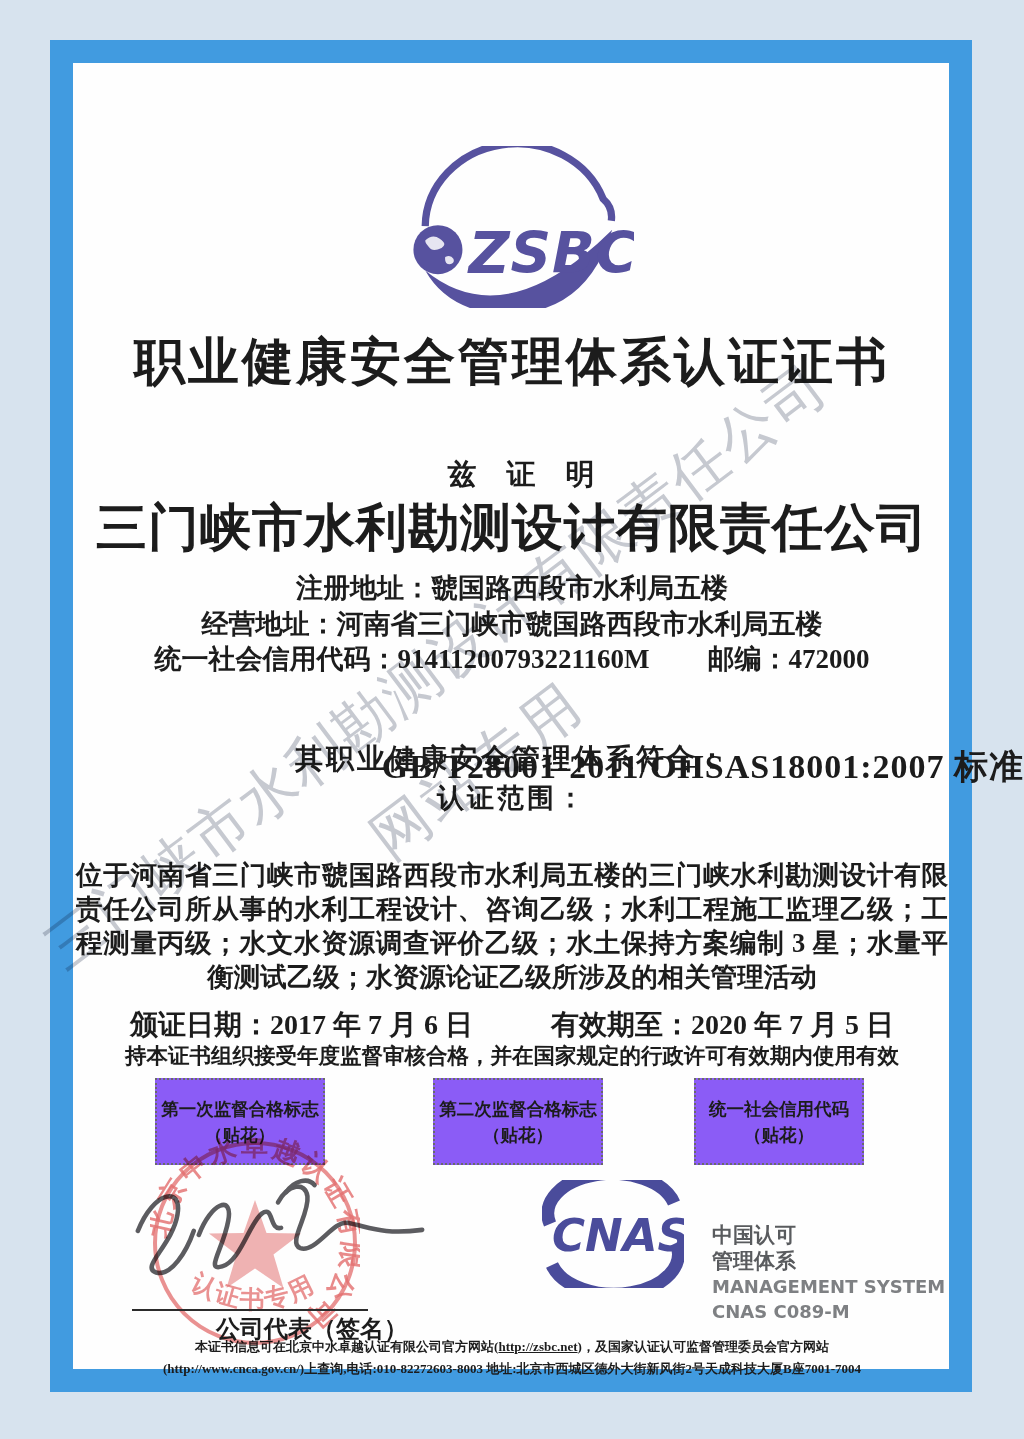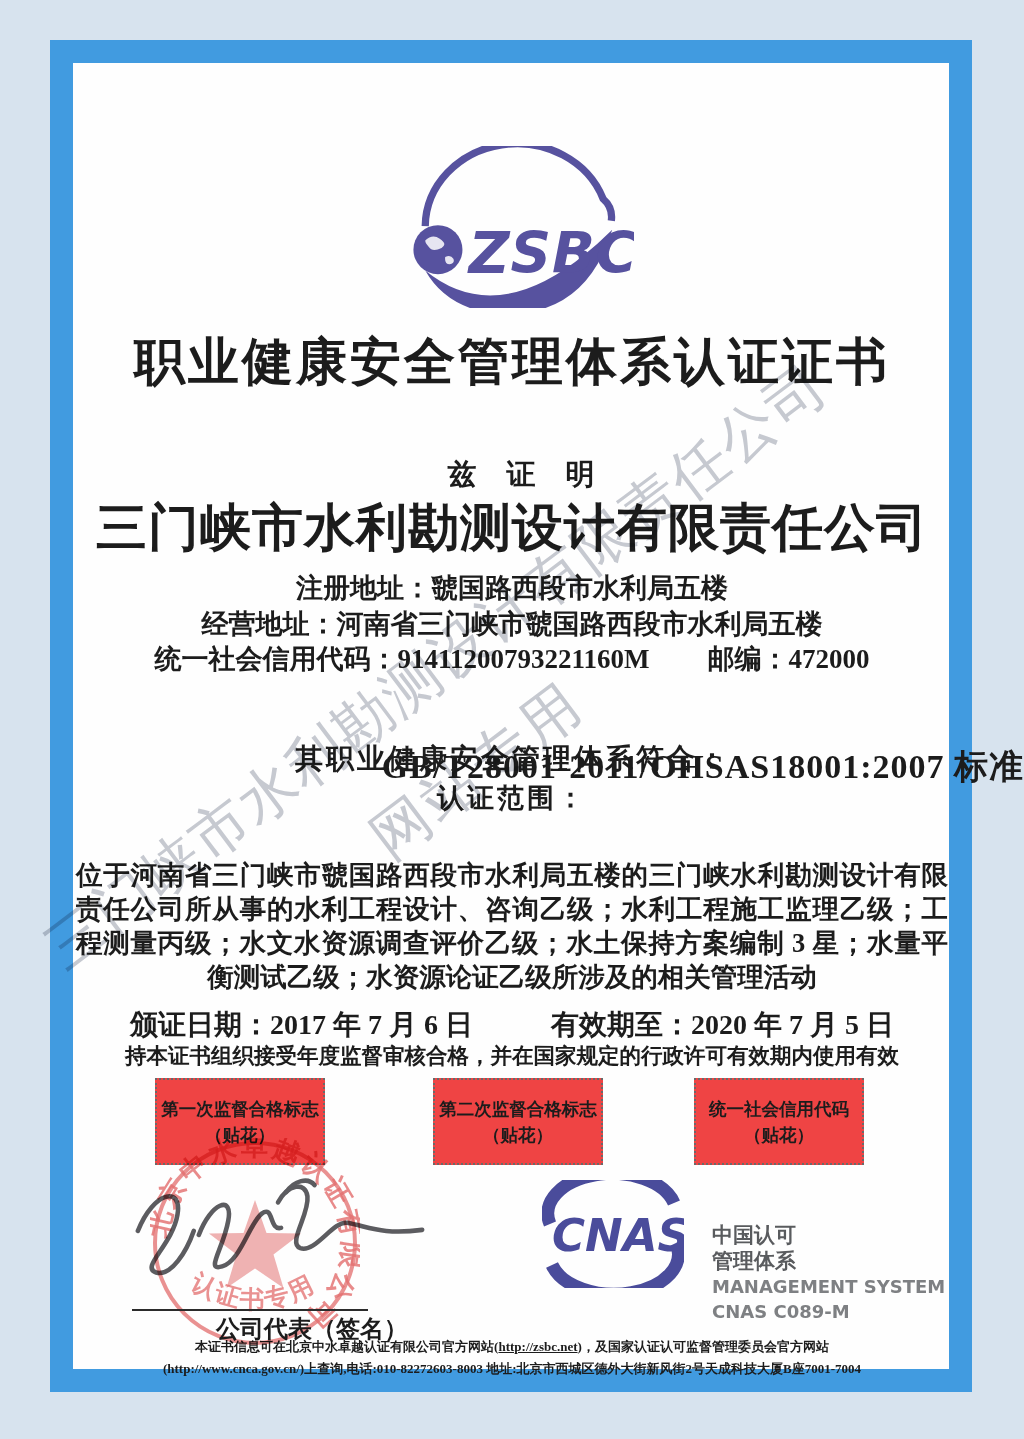--- a/index.html
+++ b/index.html
@@ -30,21 +30,21 @@
   .intro{top:698px;font-size:28px;font-weight:bold;letter-spacing:3px;margin-top:42px;}
   .std{top:744px;font-size:34px;font-weight:600;letter-spacing:1px;text-align:right;}
   .scopelbl{top:780px;font-size:27px;font-weight:bold;letter-spacing:3px;}
   .scopetext{position:absolute;left:76px;top:858px;width:872px;font-size:26.5px;font-weight:bold;
              line-height:34px;text-align:justify;text-align-last:center;z-index:4;}
   .validity{top:1006px;font-size:28px;font-weight:bold;}
   .vnote{top:1041px;font-size:21.5px;font-weight:bold;}
 
   .supbox{position:absolute;top:1078px;width:166px;height:83px;border:2px dotted #6a6a6a;
           display:flex;flex-direction:column;align-items:center;justify-content:center;
-          font-size:17.5px;font-weight:600;line-height:26px;background:#ef4444;z-index:3;}
+          font-size:17.5px;font-weight:600;line-height:26px;background:#8b5cf6;z-index:3;}
   .b1{left:155px;} .b2{left:433px;} .b3{left:694px;}
 
   .stamp{position:absolute;left:150px;top:1138px;width:210px;height:210px;z-index:6;
          mix-blend-mode:multiply;opacity:.88;}
   .signature{position:absolute;left:122px;top:1172px;width:312px;height:132px;z-index:7;
              mix-blend-mode:multiply;}
   .sigline{position:absolute;left:132px;top:1309px;width:236px;border-top:2.5px solid #2b2b2b;z-index:8;}
   .siglabel{position:absolute;left:92px;top:1313px;width:316px;text-align:right;
             font-size:24px;font-weight:bold;z-index:8;font-family:Liberation Serif, serif;}
 

